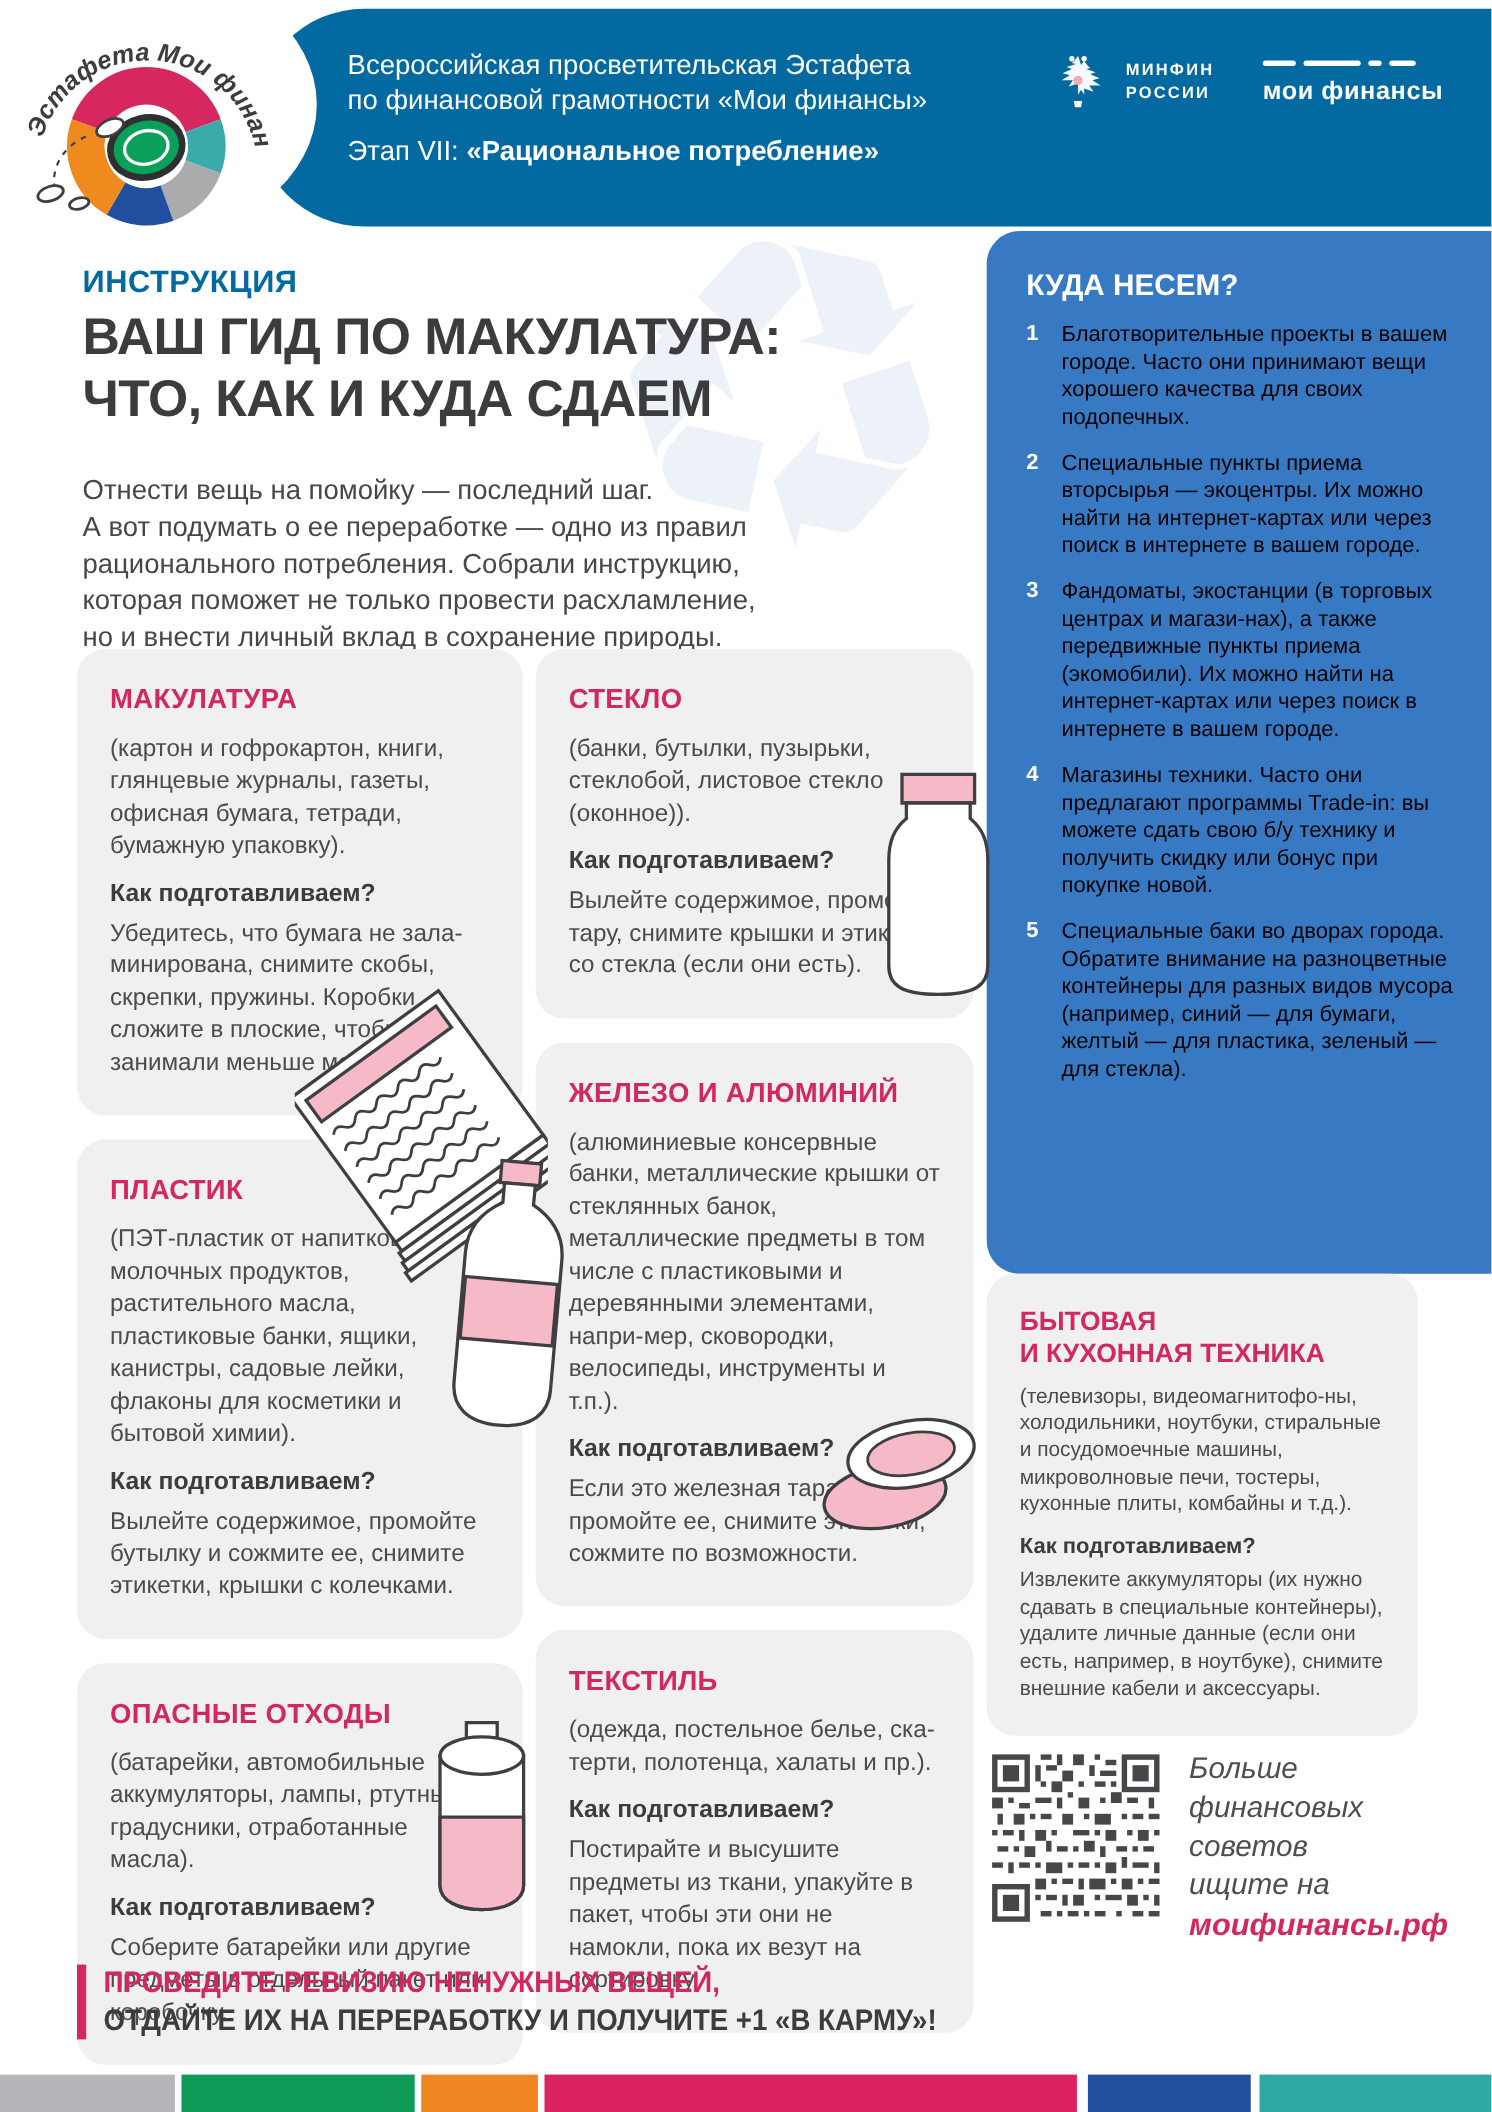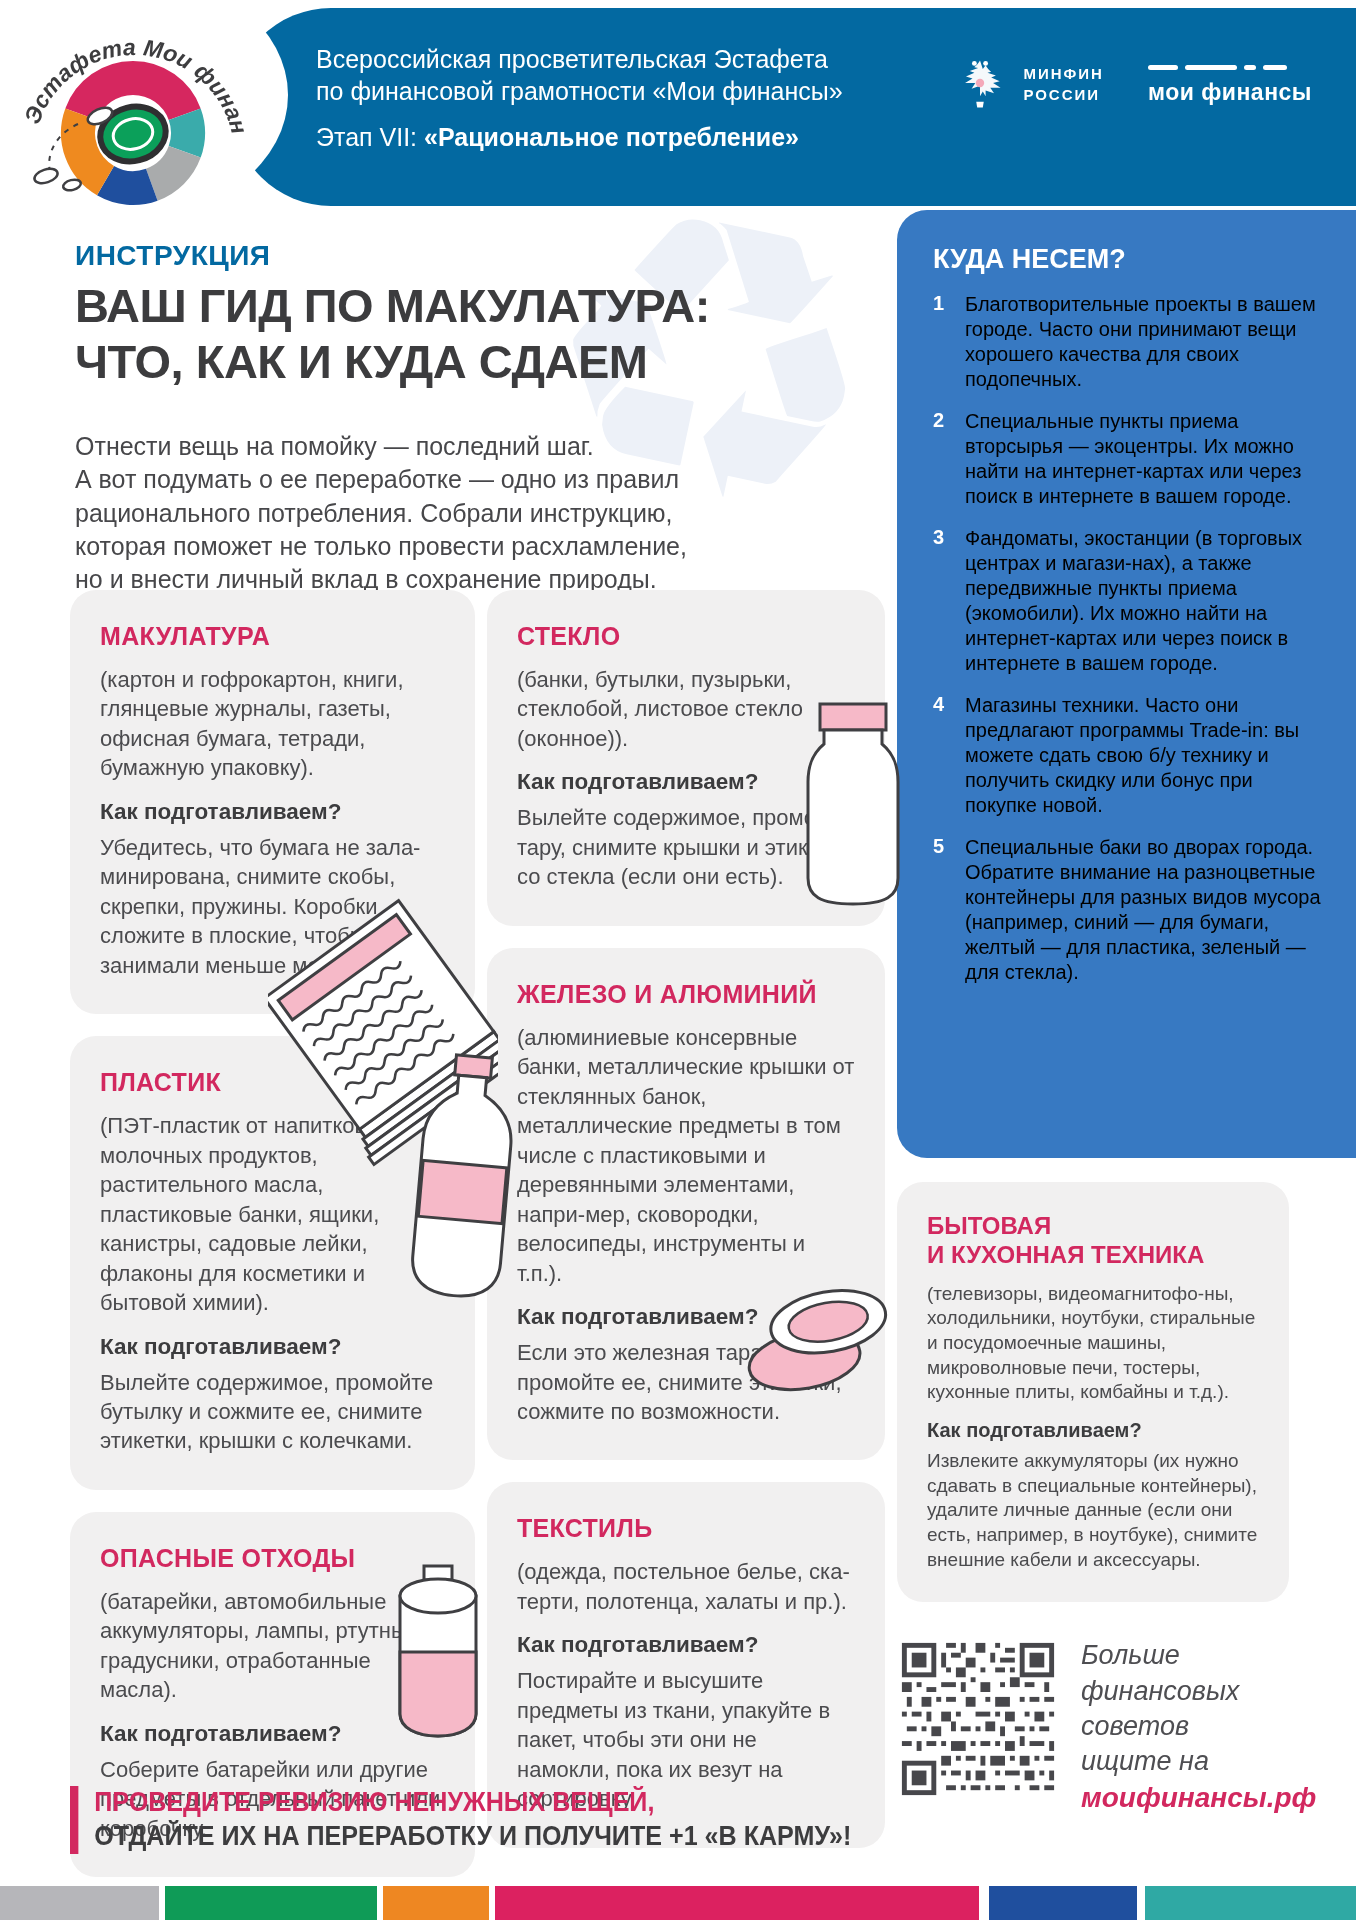--- a/index.html
+++ b/index.html
@@ -7,21 +7,21 @@
        font-family:"Liberation Sans",sans-serif;}
   #poster{position:absolute;inset:0;background:#fff;}
 
   
   .banner{position:absolute;top:8px;left:232px;width:1124px;height:198px;background:#0369a1;
           border-radius:99px 0 0 99px;}
   .banner-text{position:absolute;left:84px;top:36px;color:#fff;}
   .banner-line{font-size:25px;line-height:1.27;font-weight:400;}
   .stage{margin-top:15px;font-size:25px;}
   .stage .bold{font-weight:700;}
-  .gov{position:absolute;right:44px;top:47px;display:flex;gap:44px;align-items:flex-start;}
+  .gov{position:absolute;right:44px;top:37px;display:flex;gap:44px;align-items:flex-start;}
   .minfin{display:flex;gap:12px;align-items:center;}
   .minfin-text{color:#fff;font-size:15px;font-weight:700;letter-spacing:2px;line-height:1.4;}
   .myfin{margin-top:10px;}
   .myfin-dashes{display:flex;gap:7px;margin-bottom:9px;}
   .myfin-dashes span{height:5px;background:#fff;border-radius:3px;display:block;}
   .d1{width:30px}.d2{width:52px}.d3{width:12px}.d4{width:24px}
   .myfin-name{color:#fff;font-size:23px;font-weight:700;letter-spacing:.5px;}
 
   
   .logo-bg{position:absolute;left:-28px;top:-28px;width:316px;height:246px;background:#fff;border-radius:50%;}
@@ -44,21 +44,21 @@
   .col1{left:70px;top:590px;width:405px;}
   .col2{left:487px;top:590px;width:398px;}
   .card{background:#f1f0f0;border-radius:26px;padding:32px 30px 34px;box-sizing:border-box;}
   .card-title{font-size:25px;font-weight:800;color:#d2285f;letter-spacing:.3px;margin:0 0 14px;}
   .card-desc{font-size:22px;color:#4b4b4e;line-height:1.34;margin:0;}
   .prep-q{font-size:22.5px;font-weight:700;color:#3c3c3e;margin:16px 0 0;}
   .prep{font-size:22px;color:#4b4b4e;line-height:1.34;margin:8px 0 0;}
 
   
   .right-col{position:absolute;left:897px;top:210px;width:459px;display:flex;flex-direction:column;
-             gap:24px;z-index:1;}
+             z-index:1;}
   .kuda{background:#3779c2;border-radius:30px 0 0 30px;padding:34px 28px 28px 36px;height:948px;
         box-sizing:border-box;overflow:hidden;color:#fff;}
   .kuda-title{font-size:27px;font-weight:800;margin:0 0 8px;}
   .kuda-item{display:flex;gap:14px;margin-top:17px;}
   .kuda-num{font-size:20px;font-weight:800;flex:0 0 18px;color:#fff;}
   .kuda-text{font-size:20px;line-height:1.25;color:#000000;}
   .tech-card{width:392px;background:#f1f0f0;border-radius:26px;padding:30px 30px 30px;box-sizing:border-box;}
   .tech-title{font-size:24px;font-weight:800;color:#d2285f;line-height:1.2;margin:0 0 12px;}
   .tech-desc{font-size:19px;color:#4b4b4e;line-height:1.3;margin:0;}
   .tech-q{font-size:20px;font-weight:700;color:#3c3c3e;margin:14px 0 0;}

